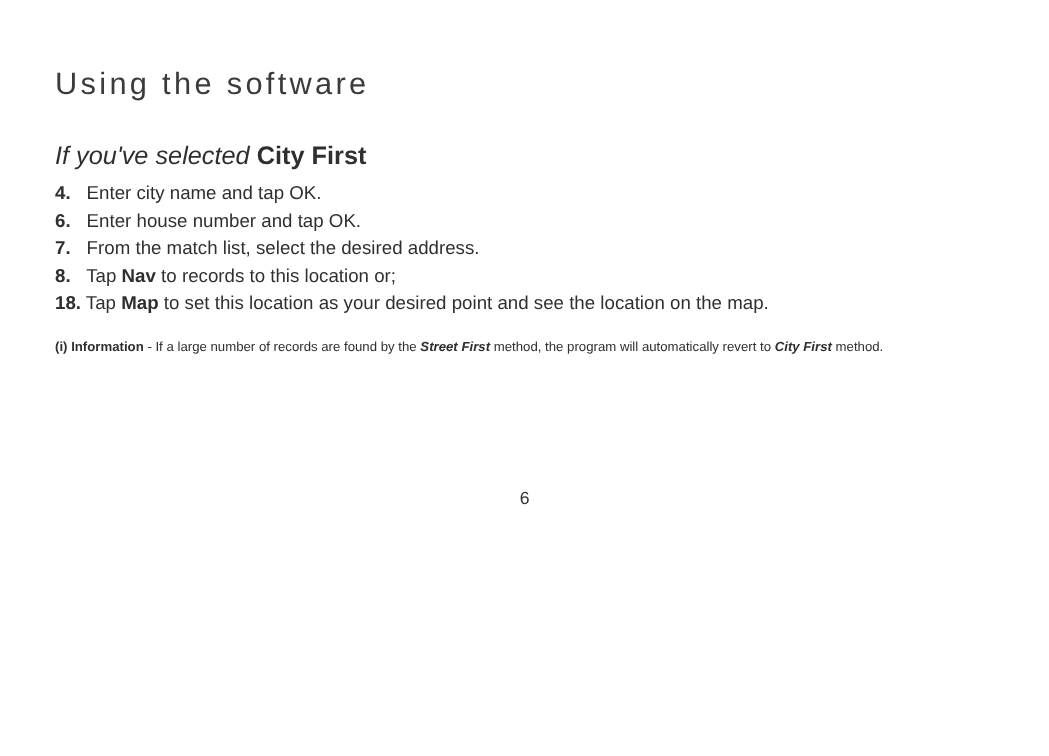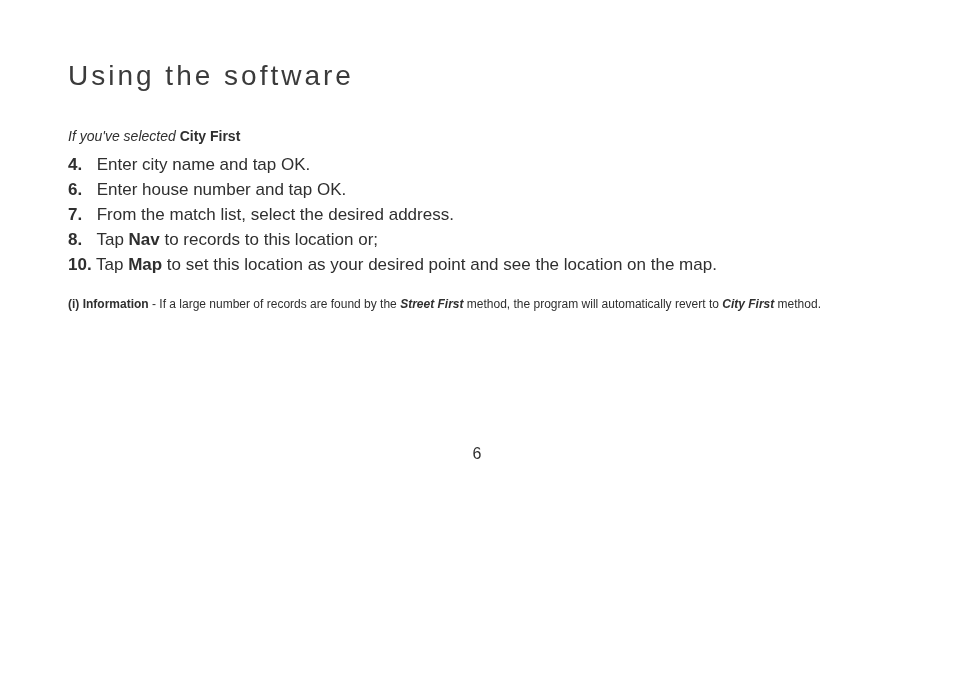--- a/index.html
+++ b/index.html
@@ -9,32 +9,32 @@
     height: 687px;
     background: #ffffff;
     font-family: Arial, Helvetica, sans-serif;
     color: #2f2f2f;
   }
   .page {
     position: relative;
     box-sizing: border-box;
     width: 954px;
     height: 485px;
-    padding: 60px 48px 0 68px;
+    padding: 60px 48px 0 50px;
   }
   .heading {
     font-family: Arial, Helvetica, sans-serif;
     font-size: 28px;
     letter-spacing: 3px;
     font-weight: 400;
     margin: 0 0 36px 0;
     color: #3b3b3b;
   }
   .intro {
-    font-size: 14px;
+    font-size: 23px;
     margin: 0 0 10px 0;
   }
   .intro .italic { font-style: italic; }
   .intro .bold { font-weight: bold; }
   .line {
     font-size: 17px;
     line-height: 1.35;
     margin: 0 0 2px 0;
   }
   .num {
@@ -88,21 +88,21 @@
     <span>From the match list, select the desired address.</span>
   </p>
 
   <p class="line">
     <span class="num">8.</span>
     <span>Tap </span><span class="bold">Nav</span><span> to records to this location or;</span>
   </p>
 
 
   <p class="line">
-    <span class="num" style="min-width:28px">10.</span><span>Tap </span><span class="bold">Map</span><span> to set this location as your desired point and see the location on the map.</span>
+    <span class="num" style="min-width:28px">18.</span><span>Tap </span><span class="bold">Map</span><span> to set this location as your desired point and see the location on the map.</span>
   </p>
 
   <p class="info-block">
     <span class="bold">(i) Information</span><span> - If a large number of records are found by the </span><span class="bi">Street First</span><span> method, the program will automatically revert to </span><span class="bi">City First</span><span> method.</span>
   </p>
 
   <div class="page-num">6</div>
 
 </div>
 

